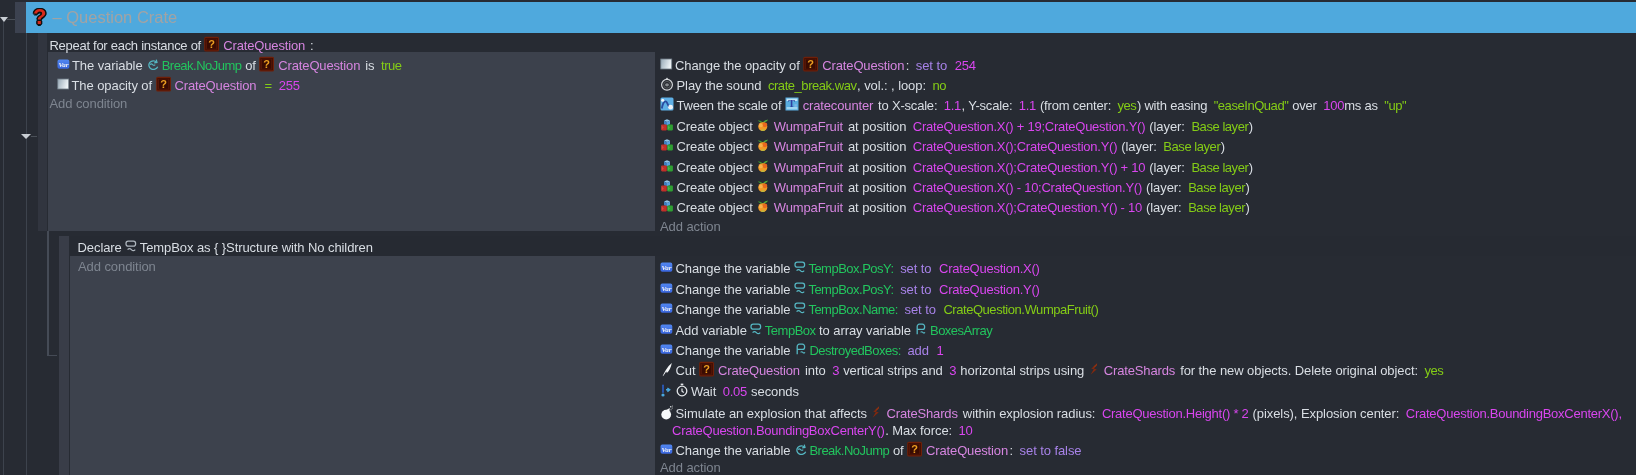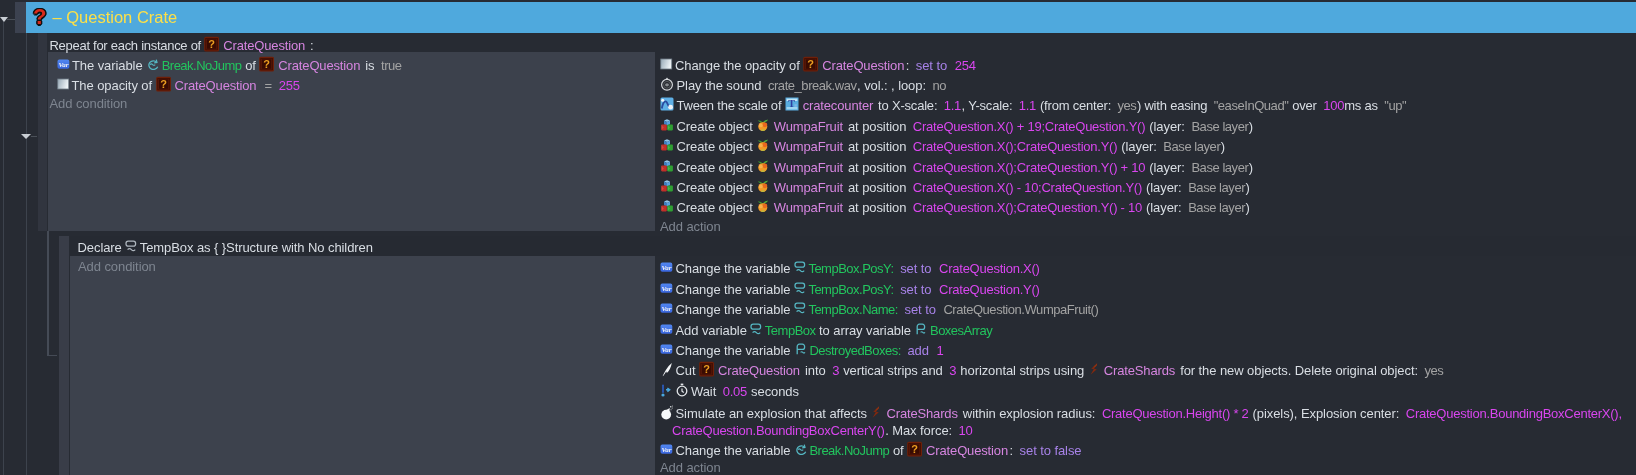--- a/index.html
+++ b/index.html
@@ -1,40 +1,40 @@
 <!DOCTYPE html>
 <html><head><meta charset="utf-8"><style>
 *{margin:0;padding:0;box-sizing:border-box}
 html,body{width:1636px;height:475px;overflow:hidden;background:#272B33;font-family:"Liberation Sans",sans-serif}
 .abs{position:absolute}
 .row{position:absolute;height:21px;line-height:20.4px;white-space:nowrap;font-size:13px;color:#D9DEE4;letter-spacing:-0.08px}
 .gray{color:#7E8590}
 .m{color:#D685E0;font-weight:normal;letter-spacing:-0.15px;margin:0 1.5px}
 .t{color:#22c55e;letter-spacing:-0.5px}
-.g{color:#a3a3a3;letter-spacing:-0.45px;margin:0 0.5px 0 3px}
+.g{color:#84cc16;letter-spacing:-0.45px;margin:0 0.5px 0 3px}
 .o{color:#d946ef;letter-spacing:-0.25px;margin:0 0.5px 0 3px}
 .v{color:#A782E8;margin:0 1px 0 3px}
 .ic{display:inline-block;vertical-align:-4px;margin-right:2.5px}
 svg{display:block}
 </style></head>
 <body>
 
 <div class="abs" style="left:3px;top:21px;width:1px;height:454px;background:#3D434D"></div>
 <div class="abs" style="left:25.5px;top:33px;width:1px;height:442px;background:#3D434D"></div>
 
 <div class="abs" style="left:0px;top:16.5px;width:0;height:0;border-left:4.5px solid transparent;border-right:4.5px solid transparent;border-top:5.5px solid #C9CED4"></div>
 <div class="abs" style="left:7px;top:18.5px;width:8px;height:1px;background:#4A5058"></div>
 
 <div class="abs" style="left:20.5px;top:134px;width:0;height:0;border-left:5.5px solid transparent;border-right:5.5px solid transparent;border-top:5.5px solid #C9CED4"></div>
 <div class="abs" style="left:31px;top:136px;width:6px;height:1px;background:#4A5058"></div>
 
 <div class="abs" style="left:15px;top:2px;width:11.3px;height:30.8px;background:#3C4250"></div>
 <div class="abs" style="left:26.3px;top:2px;width:1609.7px;height:30.8px;background:#4FA9DD"></div>
 <div class="abs" style="left:33px;top:5px;width:14px;height:24px;font-size:22px;font-weight:bold;color:#D8291A;text-shadow:-1.5px 0 #101010,1.5px 0 #101010,0 -1.5px #101010,0 1.5px #101010, -1px -1px #101010, 1px 1px #101010, -1px 1px #101010, 1px -1px #101010;line-height:24px">?</div>
-<div class="abs" style="left:52.5px;top:2px;height:48px;line-height:30px;font-size:16.5px;color:#fde047">– Question Crate</div>
+<div class="abs" style="left:52.5px;top:2px;height:48px;line-height:30px;font-size:16.5px;color:#a3a3a3">– Question Crate</div>
 
 <div class="abs" style="left:37.5px;top:33.4px;width:9.4px;height:197.6px;background:#31353F"></div>
 <div class="abs" style="left:48.2px;top:33.4px;width:1587.8px;height:18.9px;background:#272B33"></div>
 <div class="abs" style="left:48.2px;top:52.3px;width:606.8px;height:178.7px;background:#3C414C"></div>
 
 <div class="row" style="left:49.5px;top:33.6px;letter-spacing:-0.28px">Repeat for each instance of <span class="ic" id="crate1"><svg width="15" height="20" viewBox="0 0 15 20">
         <rect x="0.8" y="3.3" width="13.6" height="13.6" rx="1" fill="#380B02" stroke="#6E1F08" stroke-width="1.2"></rect>
         <rect x="2.5" y="5" width="10.2" height="10.2" fill="none" stroke="#551607" stroke-width="1"></rect>
         <text x="7.6" y="13.6" font-size="11" font-weight="bold" fill="#EC9E20" text-anchor="middle">?</text>
       </svg></span><span class="m">CrateQuestion</span> :</div>

